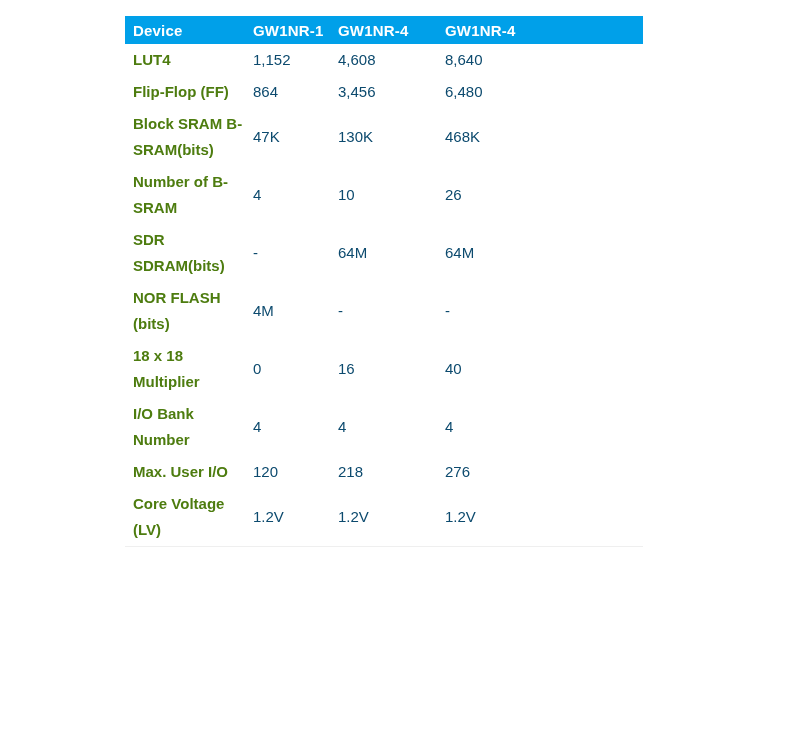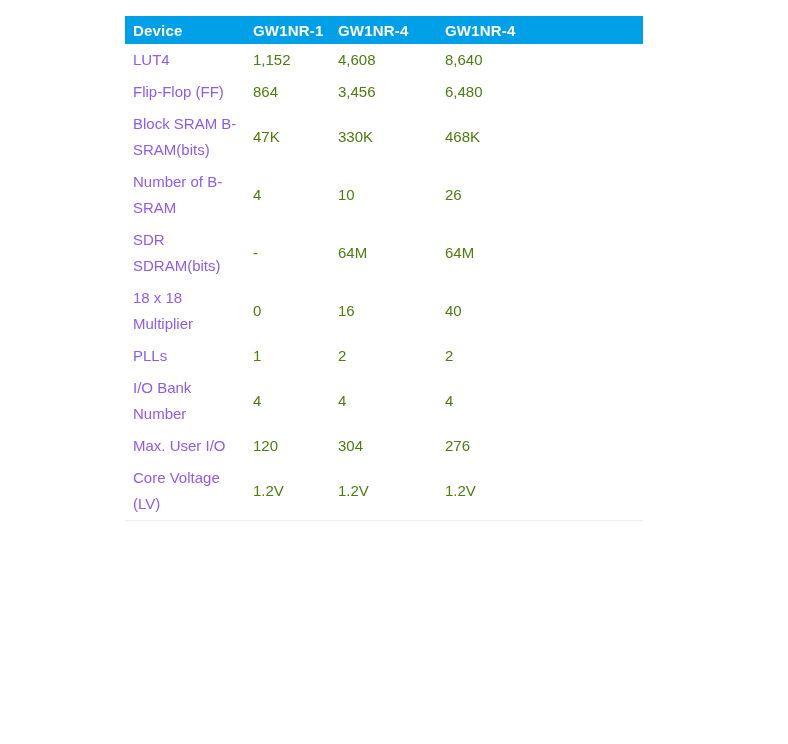--- a/index.html
+++ b/index.html
@@ -37,27 +37,27 @@
     padding: 0 0 0 8px;
     vertical-align: middle;
     letter-spacing: 0.2px;
     margin-left: 25px;
   }
   table.spec-table td {
     font-size: 15px;
     line-height: 26px;
     padding: 3px 2px 3px 8px;
     vertical-align: middle;
-    color: #4d7c0f;
+    color: #0c4a6e;
     white-space: pre-line;
     overflow-wrap: break-word;
   }
   table.spec-table td.row-label {
-    color: #8b5cf6;
-    font-weight: normal;
+    color: #4d7c0f;
+    font-weight: bold;
   }
 </style>
 </head>
 <body>
 
 <div class="page">
   <div class="table-wrap">
     <table class="spec-table">
       <colgroup>
         <col style="width:120px">
@@ -82,57 +82,57 @@
           </tr>
           <tr>
             <td class="row-label">Flip-Flop (FF)</td>
             <td class="row-value">864</td>
             <td class="row-value">3,456</td>
             <td class="row-value">6,480</td>
           </tr>
           <tr>
             <td class="row-label">Block SRAM B-SRAM(bits)</td>
             <td class="row-value">47K</td>
-            <td class="row-value">330K</td>
+            <td class="row-value">130K</td>
             <td class="row-value">468K</td>
           </tr>
           <tr>
             <td class="row-label">Number of B-SRAM</td>
             <td class="row-value">4</td>
             <td class="row-value">10</td>
             <td class="row-value">26</td>
           </tr>
           <tr>
             <td class="row-label">SDR SDRAM(bits)</td>
             <td class="row-value">-</td>
             <td class="row-value">64M</td>
             <td class="row-value">64M</td>
           </tr>
           <tr>
+            <td class="row-label">NOR FLASH (bits)</td>
+            <td class="row-value">4M</td>
+            <td class="row-value">-</td>
+            <td class="row-value">-</td>
+          </tr>
+          <tr>
             <td class="row-label">18 x 18 Multiplier</td>
             <td class="row-value">0</td>
             <td class="row-value">16</td>
             <td class="row-value">40</td>
-          </tr>
-          <tr>
-            <td class="row-label">PLLs</td>
-            <td class="row-value">1</td>
-            <td class="row-value">2</td>
-            <td class="row-value">2</td>
           </tr>
           <tr>
             <td class="row-label">I/O Bank Number</td>
             <td class="row-value">4</td>
             <td class="row-value">4</td>
             <td class="row-value">4</td>
           </tr>
           <tr>
             <td class="row-label">Max. User I/O</td>
             <td class="row-value">120</td>
-            <td class="row-value">304</td>
+            <td class="row-value">218</td>
             <td class="row-value">276</td>
           </tr>
           <tr>
             <td class="row-label">Core Voltage (LV)</td>
             <td class="row-value">1.2V</td>
             <td class="row-value">1.2V</td>
             <td class="row-value">1.2V</td>
           </tr>
         </tbody>
     </table>

